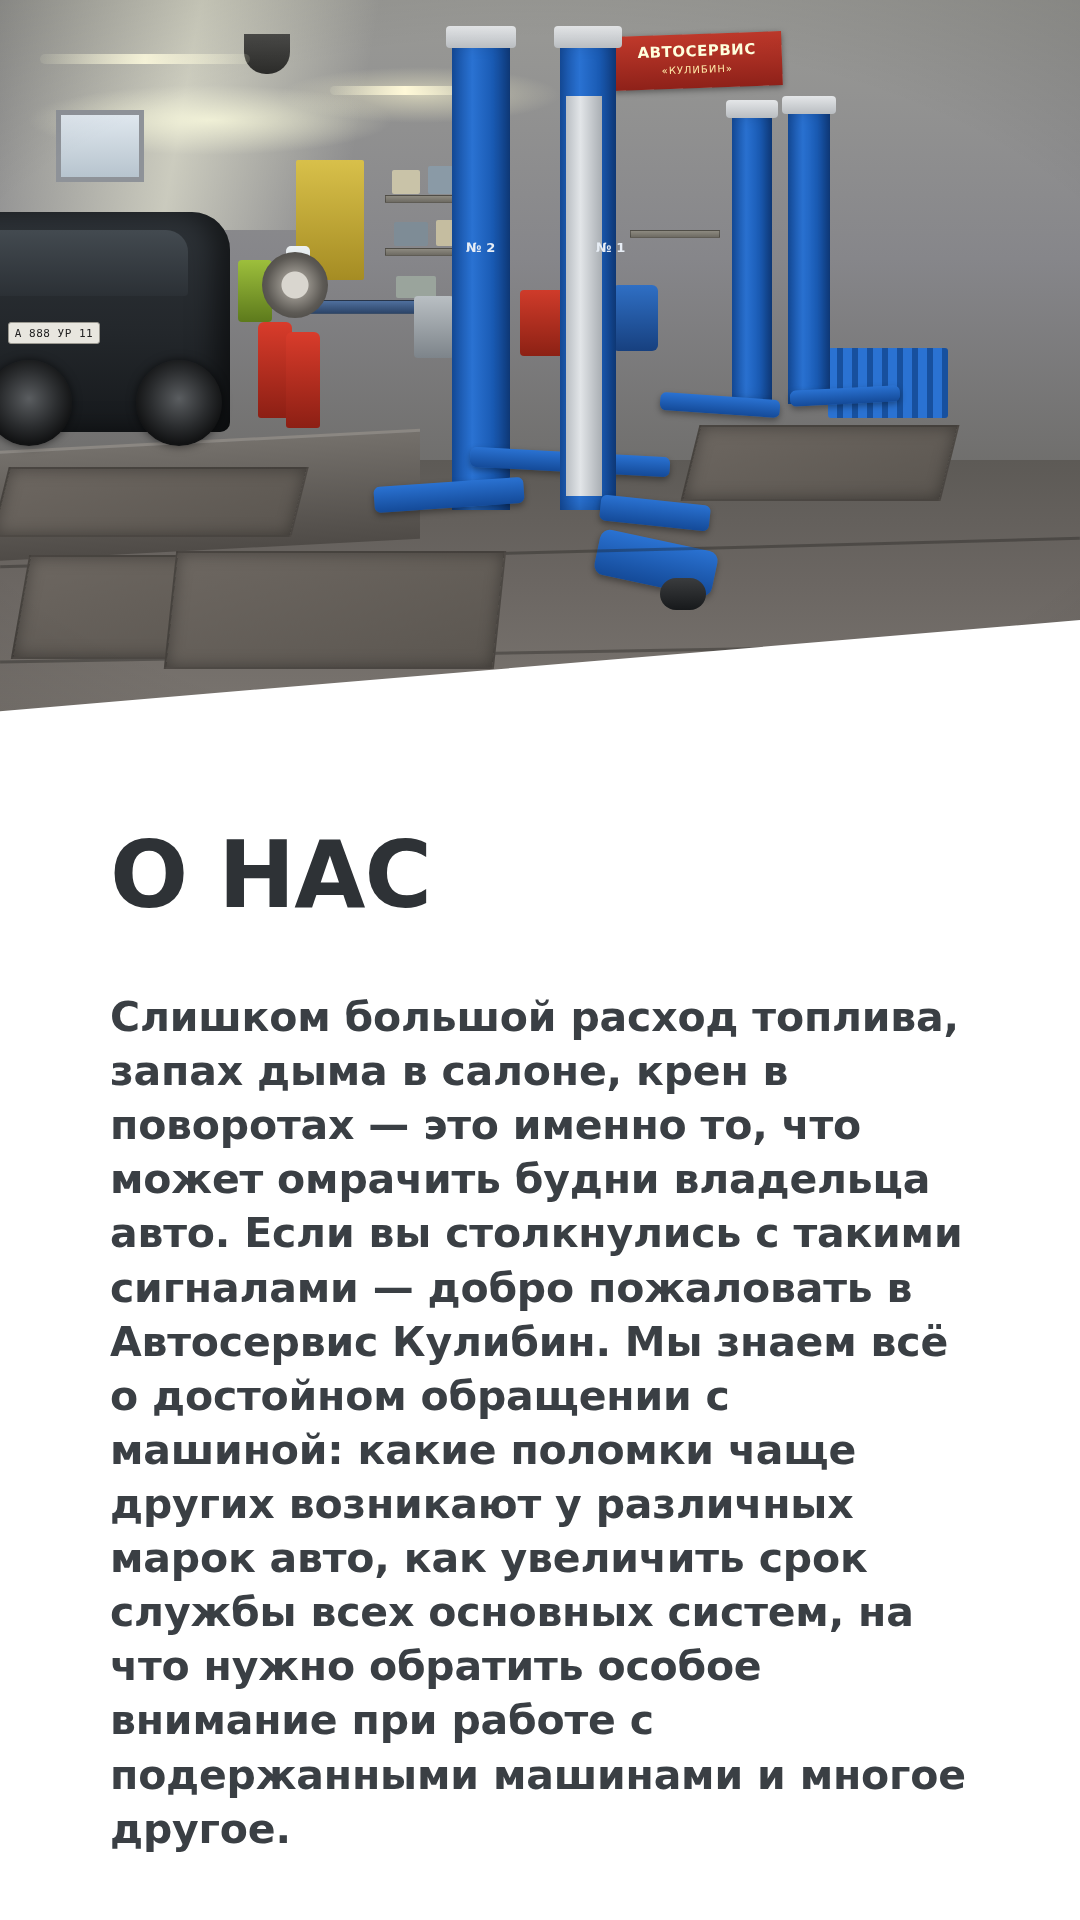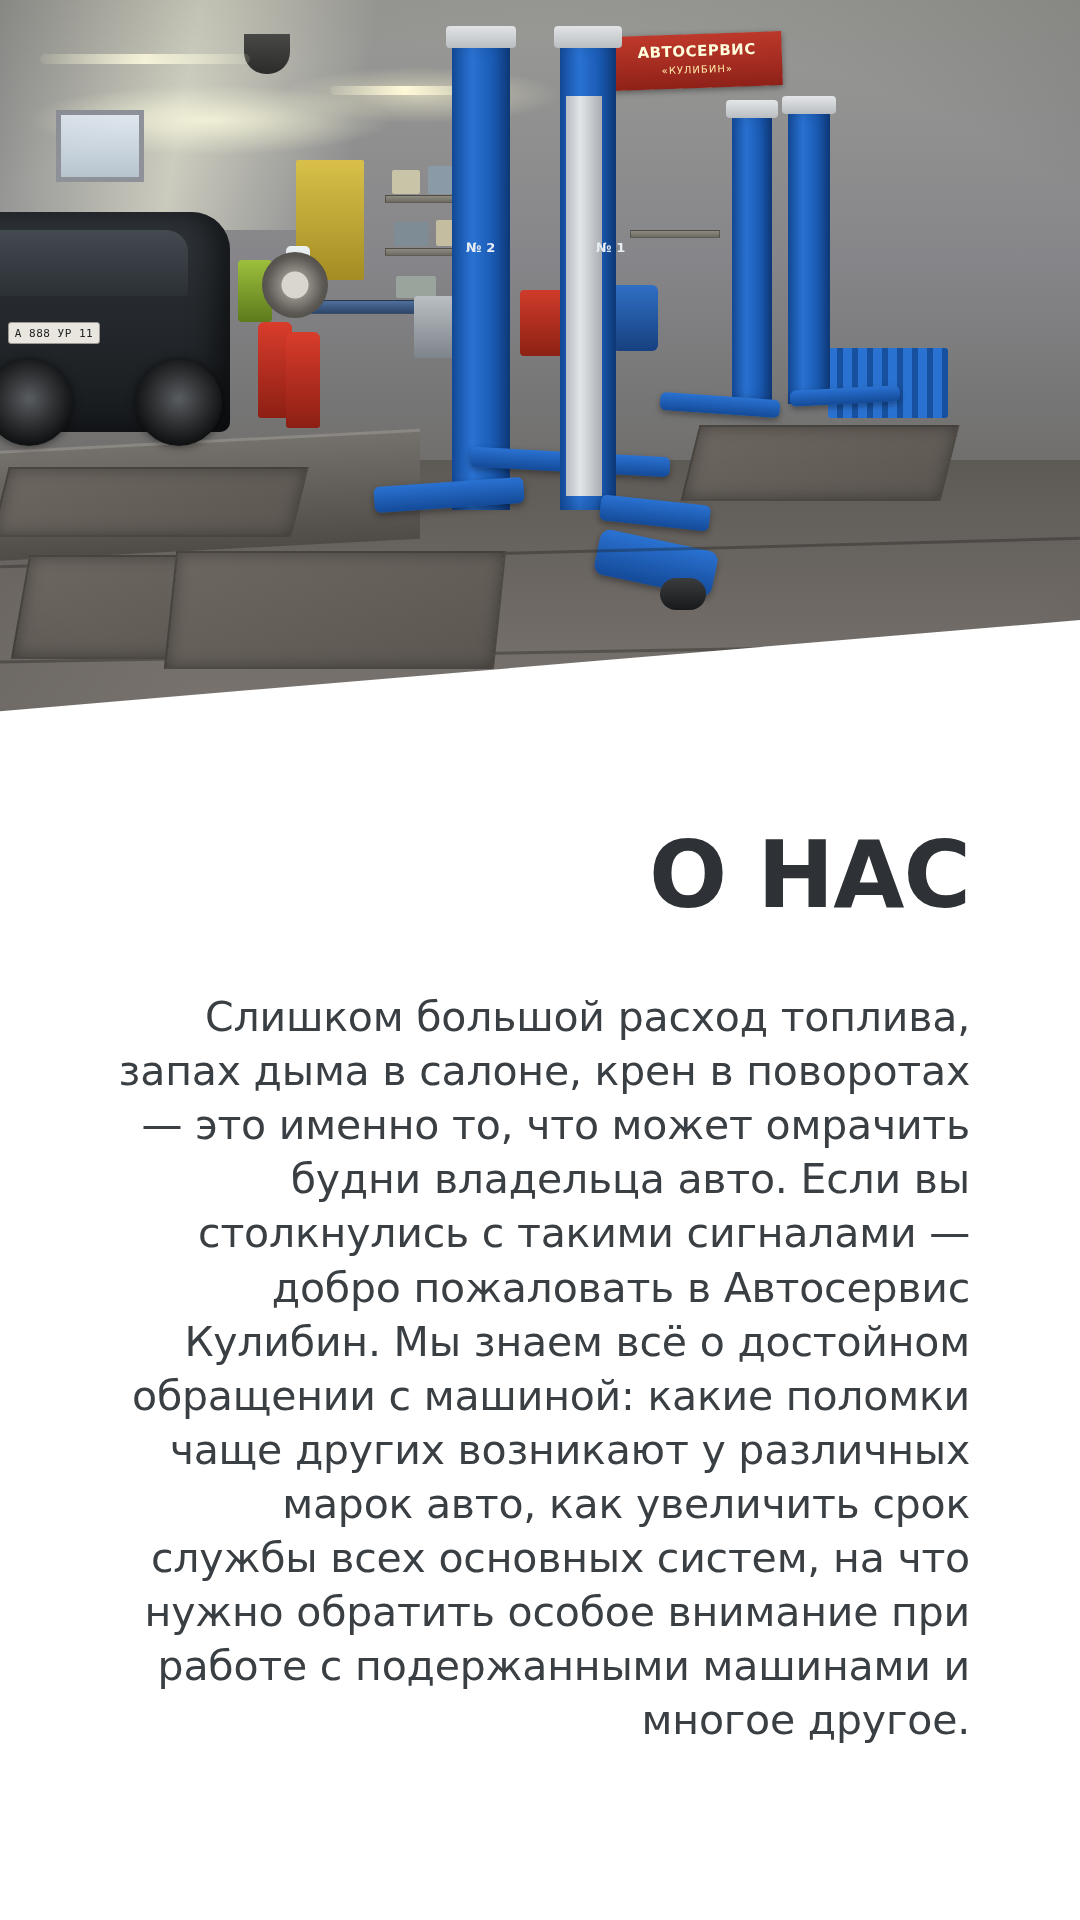--- a/index.html
+++ b/index.html
@@ -149,36 +149,36 @@
     position:absolute; left:0; bottom:0; width:1080px; height:240px;
     background:#ffffff;
     clip-path:polygon(0 38%, 1080px 0%, 1080px 100%, 0 100%);
   }
 
   
   .content {
     position:absolute;
     left:0; top:830px; width:1080px;
     padding:0 110px;
-    text-align:right;
   }
   .title {
     font-size:92px;
     font-weight:bold;
     letter-spacing:-1px;
     color:#2e3236;
     line-height:1;
     margin-bottom:68px;
   }
   .body-text {
     font-size:41px;
     line-height:1.32;
     color:#3a3f44;
     letter-spacing:-0.2px;
     max-width:860px;
+    font-weight:bold;
   }
 </style>
 </head>
 <body>
 
 <div class="page">
 
   <div class="hero">
     <div class="photo"></div>
 

